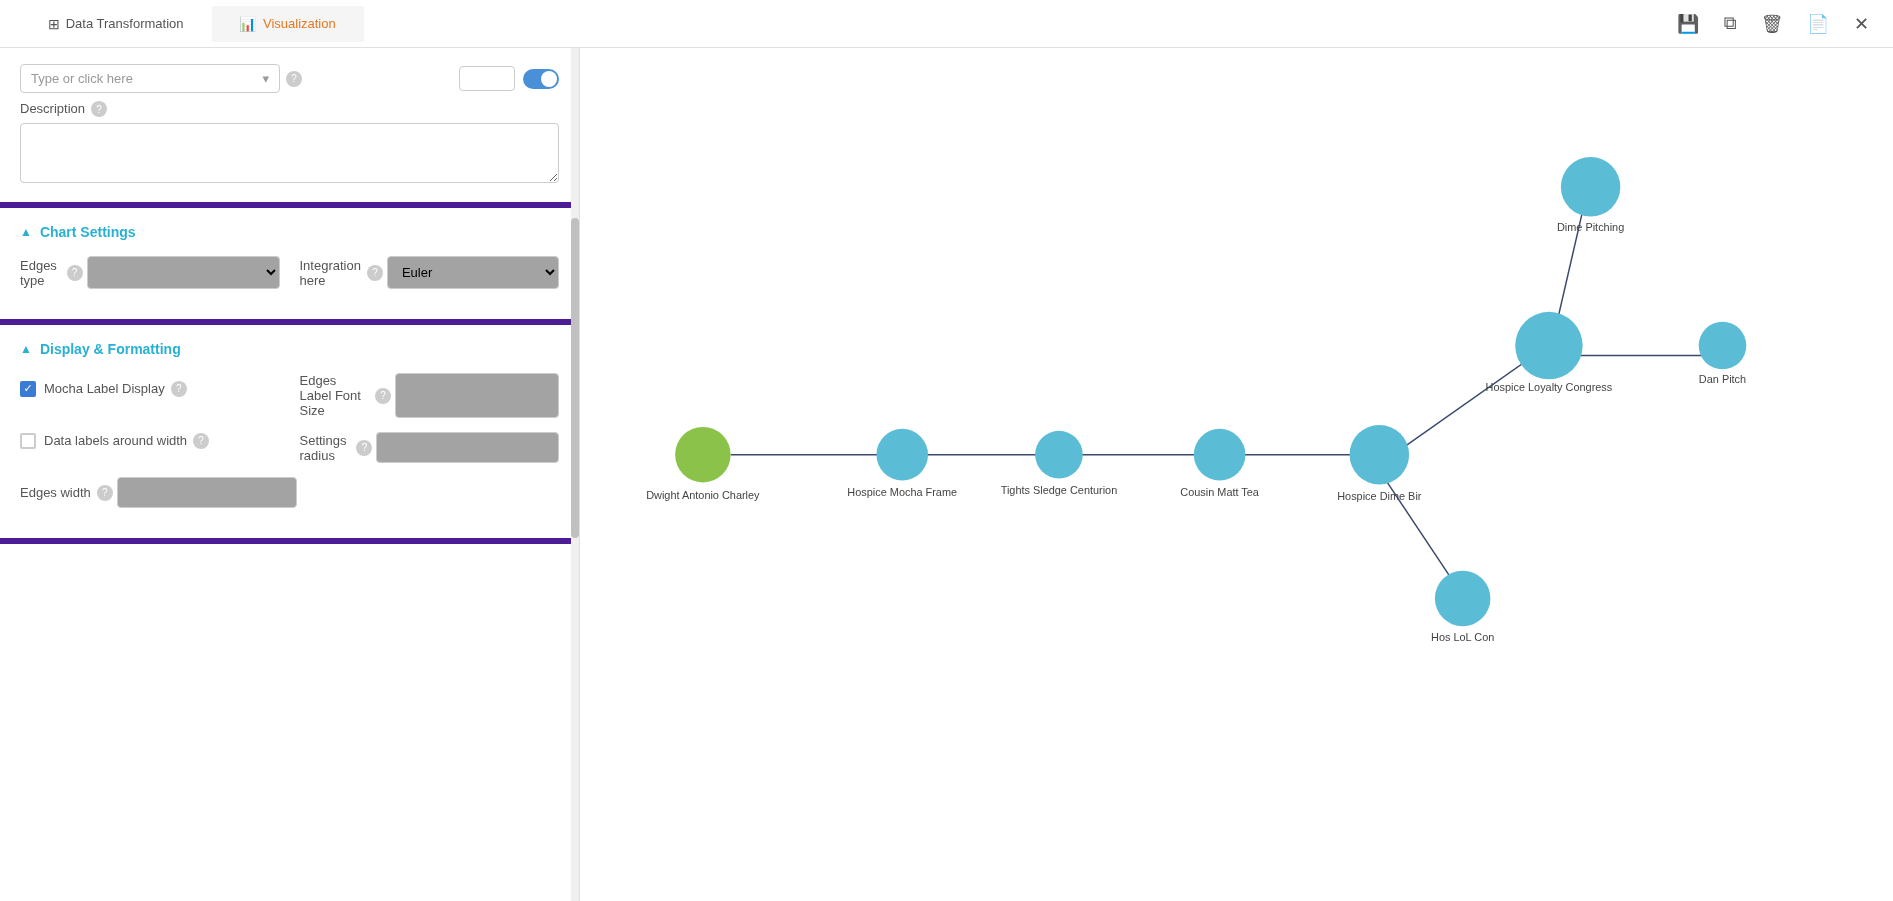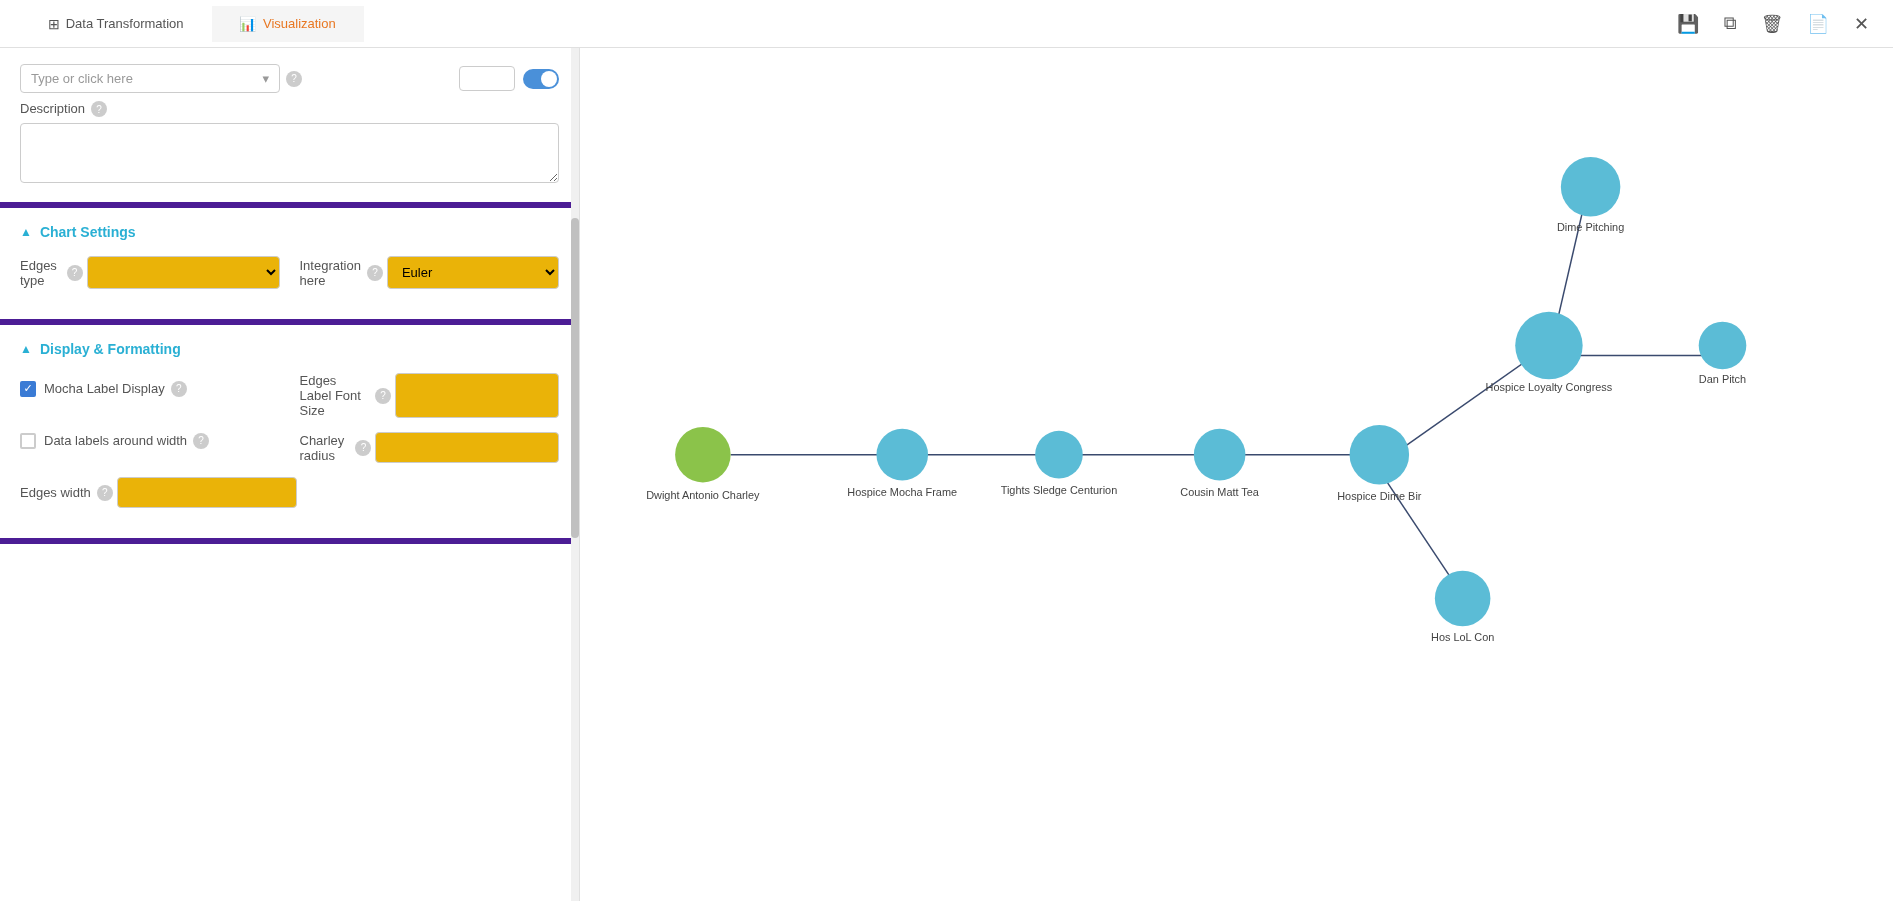--- a/index.html
+++ b/index.html
@@ -90,21 +90,21 @@
       font-size: 14px; font-weight: 600; cursor: pointer; margin-bottom: 16px;
     }
     .chevron { font-size: 12px; color: #2ab0d4; }
 
     
     .form-row { display: flex; gap: 20px; margin-bottom: 14px; }
     .form-group { display: flex; flex-direction: row; gap: 4px; flex: 1; }
     .form-label { display: flex; align-items: center; gap: 6px; color: #555; font-size: 13px; }
     .form-input {
       border: 1px solid #ccc; border-radius: 4px; padding: 7px 10px;
-      font-size: 13px; background: #eab308; width: 100%;
+      font-size: 13px; background: #a3a3a3; width: 100%;
     }
     select.form-input { cursor: pointer; }
     .form-input-num { width: 180px; }
 
     
     .checkbox-row { display: flex; align-items: center; gap: 8px; margin-bottom: 14px; }
     .checkbox-box {
       width: 16px; height: 16px; border: 2px solid #3a7bd5; background: #3a7bd5;
       border-radius: 2px; display: flex; align-items: center; justify-content: center;
       cursor: pointer; flex-shrink: 0;
@@ -248,21 +248,21 @@
                 <span class="checkbox-check"></span>
               </div>
               <div class="checkbox-label">
                 <span>Data labels around width</span>
                 <div class="help-icon">?</div>
               </div>
             </div>
           </div>
           <div class="form-group">
             <div class="form-label">
-              <span>Charley radius</span>
+              <span>Settings radius</span>
               <div class="help-icon">?</div>
             </div>
             <input type="text" class="form-input" value="" style="">
           </div>
         </div>
 
         <div class="form-row">
           <div class="form-group">
             <div class="form-label">
               <span>Edges width</span>

